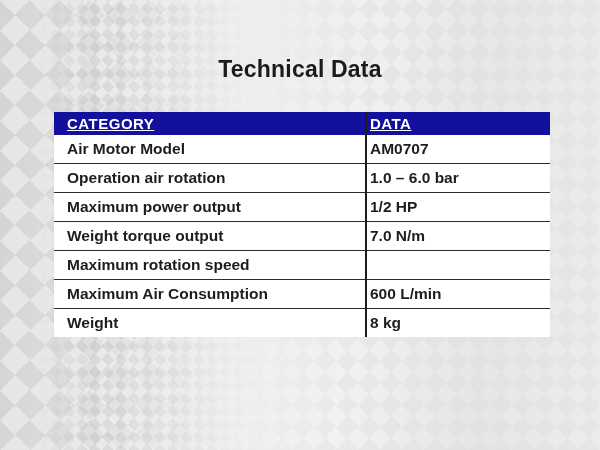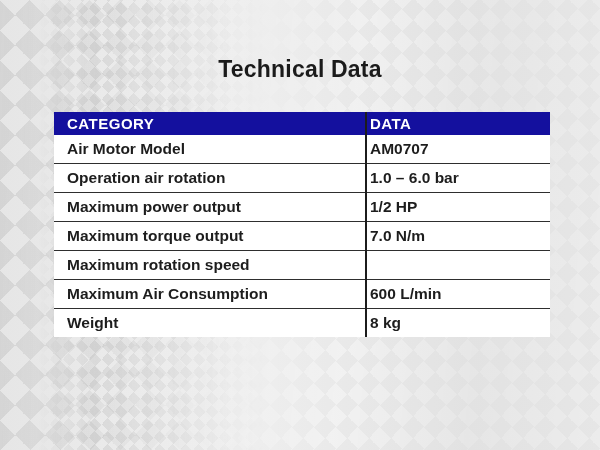--- a/index.html
+++ b/index.html
@@ -77,20 +77,21 @@
     height: 23px;
     background: #14109e;
     color: #ffffff;
   }
   .th {
     display: flex;
     align-items: center;
     font-weight: bold;
     font-size: 15px;
     letter-spacing: 0.5px;
+    text-decoration: underline;
   }
   .tbody {
     display: flex;
     flex-direction: column;
     height: 202px;
   }
   .tr {
     flex: 1;
     display: flex;
     border-bottom: 1.5px solid #2e2e2e;
@@ -139,21 +140,21 @@
       </div>
       <div class="tr">
         <div class="td cell-cat">Operation air rotation</div>
         <div class="td cell-dat">1.0 – 6.0 bar</div>
       </div>
       <div class="tr">
         <div class="td cell-cat">Maximum power output</div>
         <div class="td cell-dat">1/2 HP</div>
       </div>
       <div class="tr">
-        <div class="td cell-cat">Maximum torque output</div>
+        <div class="td cell-cat">Weight torque output</div>
         <div class="td cell-dat">7.0 N/m</div>
       </div>
       <div class="tr">
         <div class="td cell-cat">Maximum rotation speed</div>
       </div>
       <div class="tr">
         <div class="td cell-cat">Maximum Air Consumption</div>
         <div class="td cell-dat">600 L/min</div>
       </div>
       <div class="tr">

